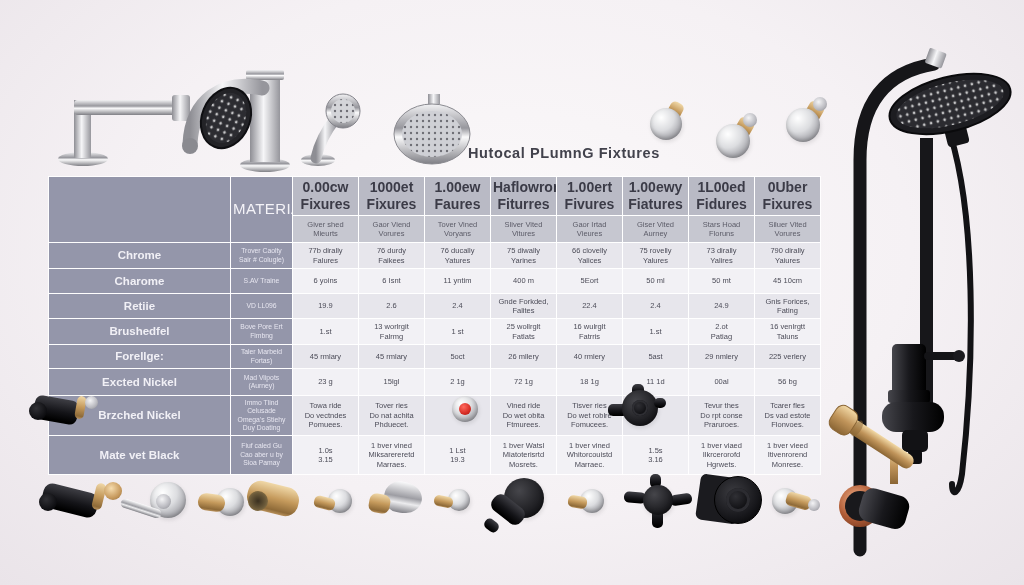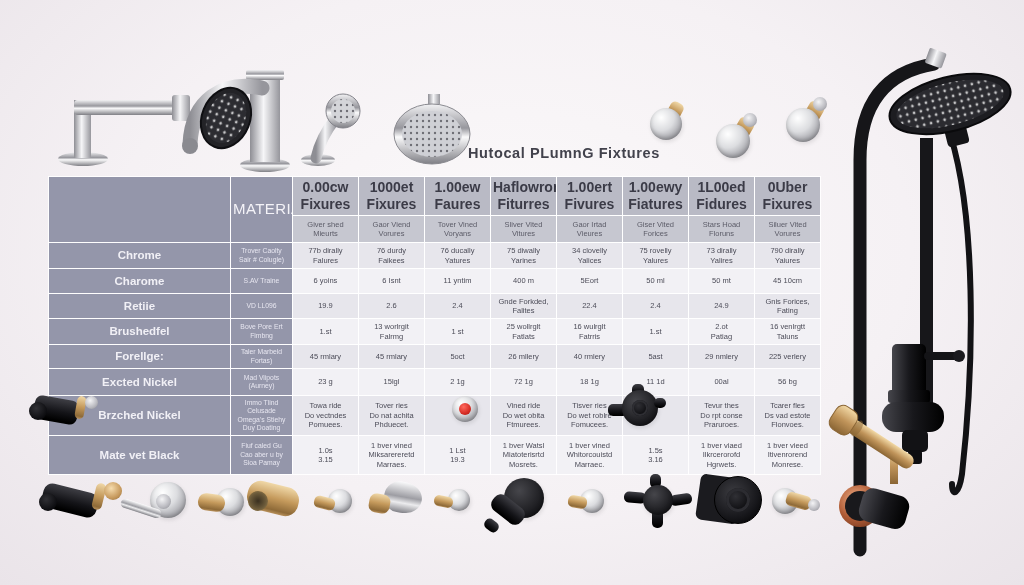--- a/index.html
+++ b/index.html
@@ -167,41 +167,41 @@
 Mieurts</th>
           <th class="col-sh">Gaor Viend
 Vorures</th>
           <th class="col-sh">Tover Vined
 Voryans</th>
           <th class="col-sh">Sliver Vited
 Vitures</th>
           <th class="col-sh">Gaor Irtad
 Vieures</th>
           <th class="col-sh">Giser Vited
-Forices</th>
+Aurney</th>
           <th class="col-sh">Stars Hoad
 Floruns</th>
           <th class="col-sh">Siluer Vited
 Vorures</th>
         </tr>
       </thead>
     <tbody>
         <tr class="odd" style="height: 26px;">
           <th class="row-lbl">Chrome</th>
           <td class="mat-c">Trover Caolty
 Sair # Colugle)</td>
           <td class="cell">77b dirally
 Falures</td>
           <td class="cell">76 durdy
 Faikees</td>
           <td class="cell">76 ducally
 Yatures</td>
           <td class="cell">75 diwally
 Yarines</td>
-          <td class="cell">34 clovelly
+          <td class="cell">66 clovelly
 Yalices</td>
           <td class="cell">75 rovelly
 Yalures</td>
           <td class="cell">73 dirally
 Yalires</td>
           <td class="cell">790 dirally
 Yaiures</td>
         </tr>
         <tr class="even" style="height: 25px;">
           <th class="row-lbl">Charome</th>

